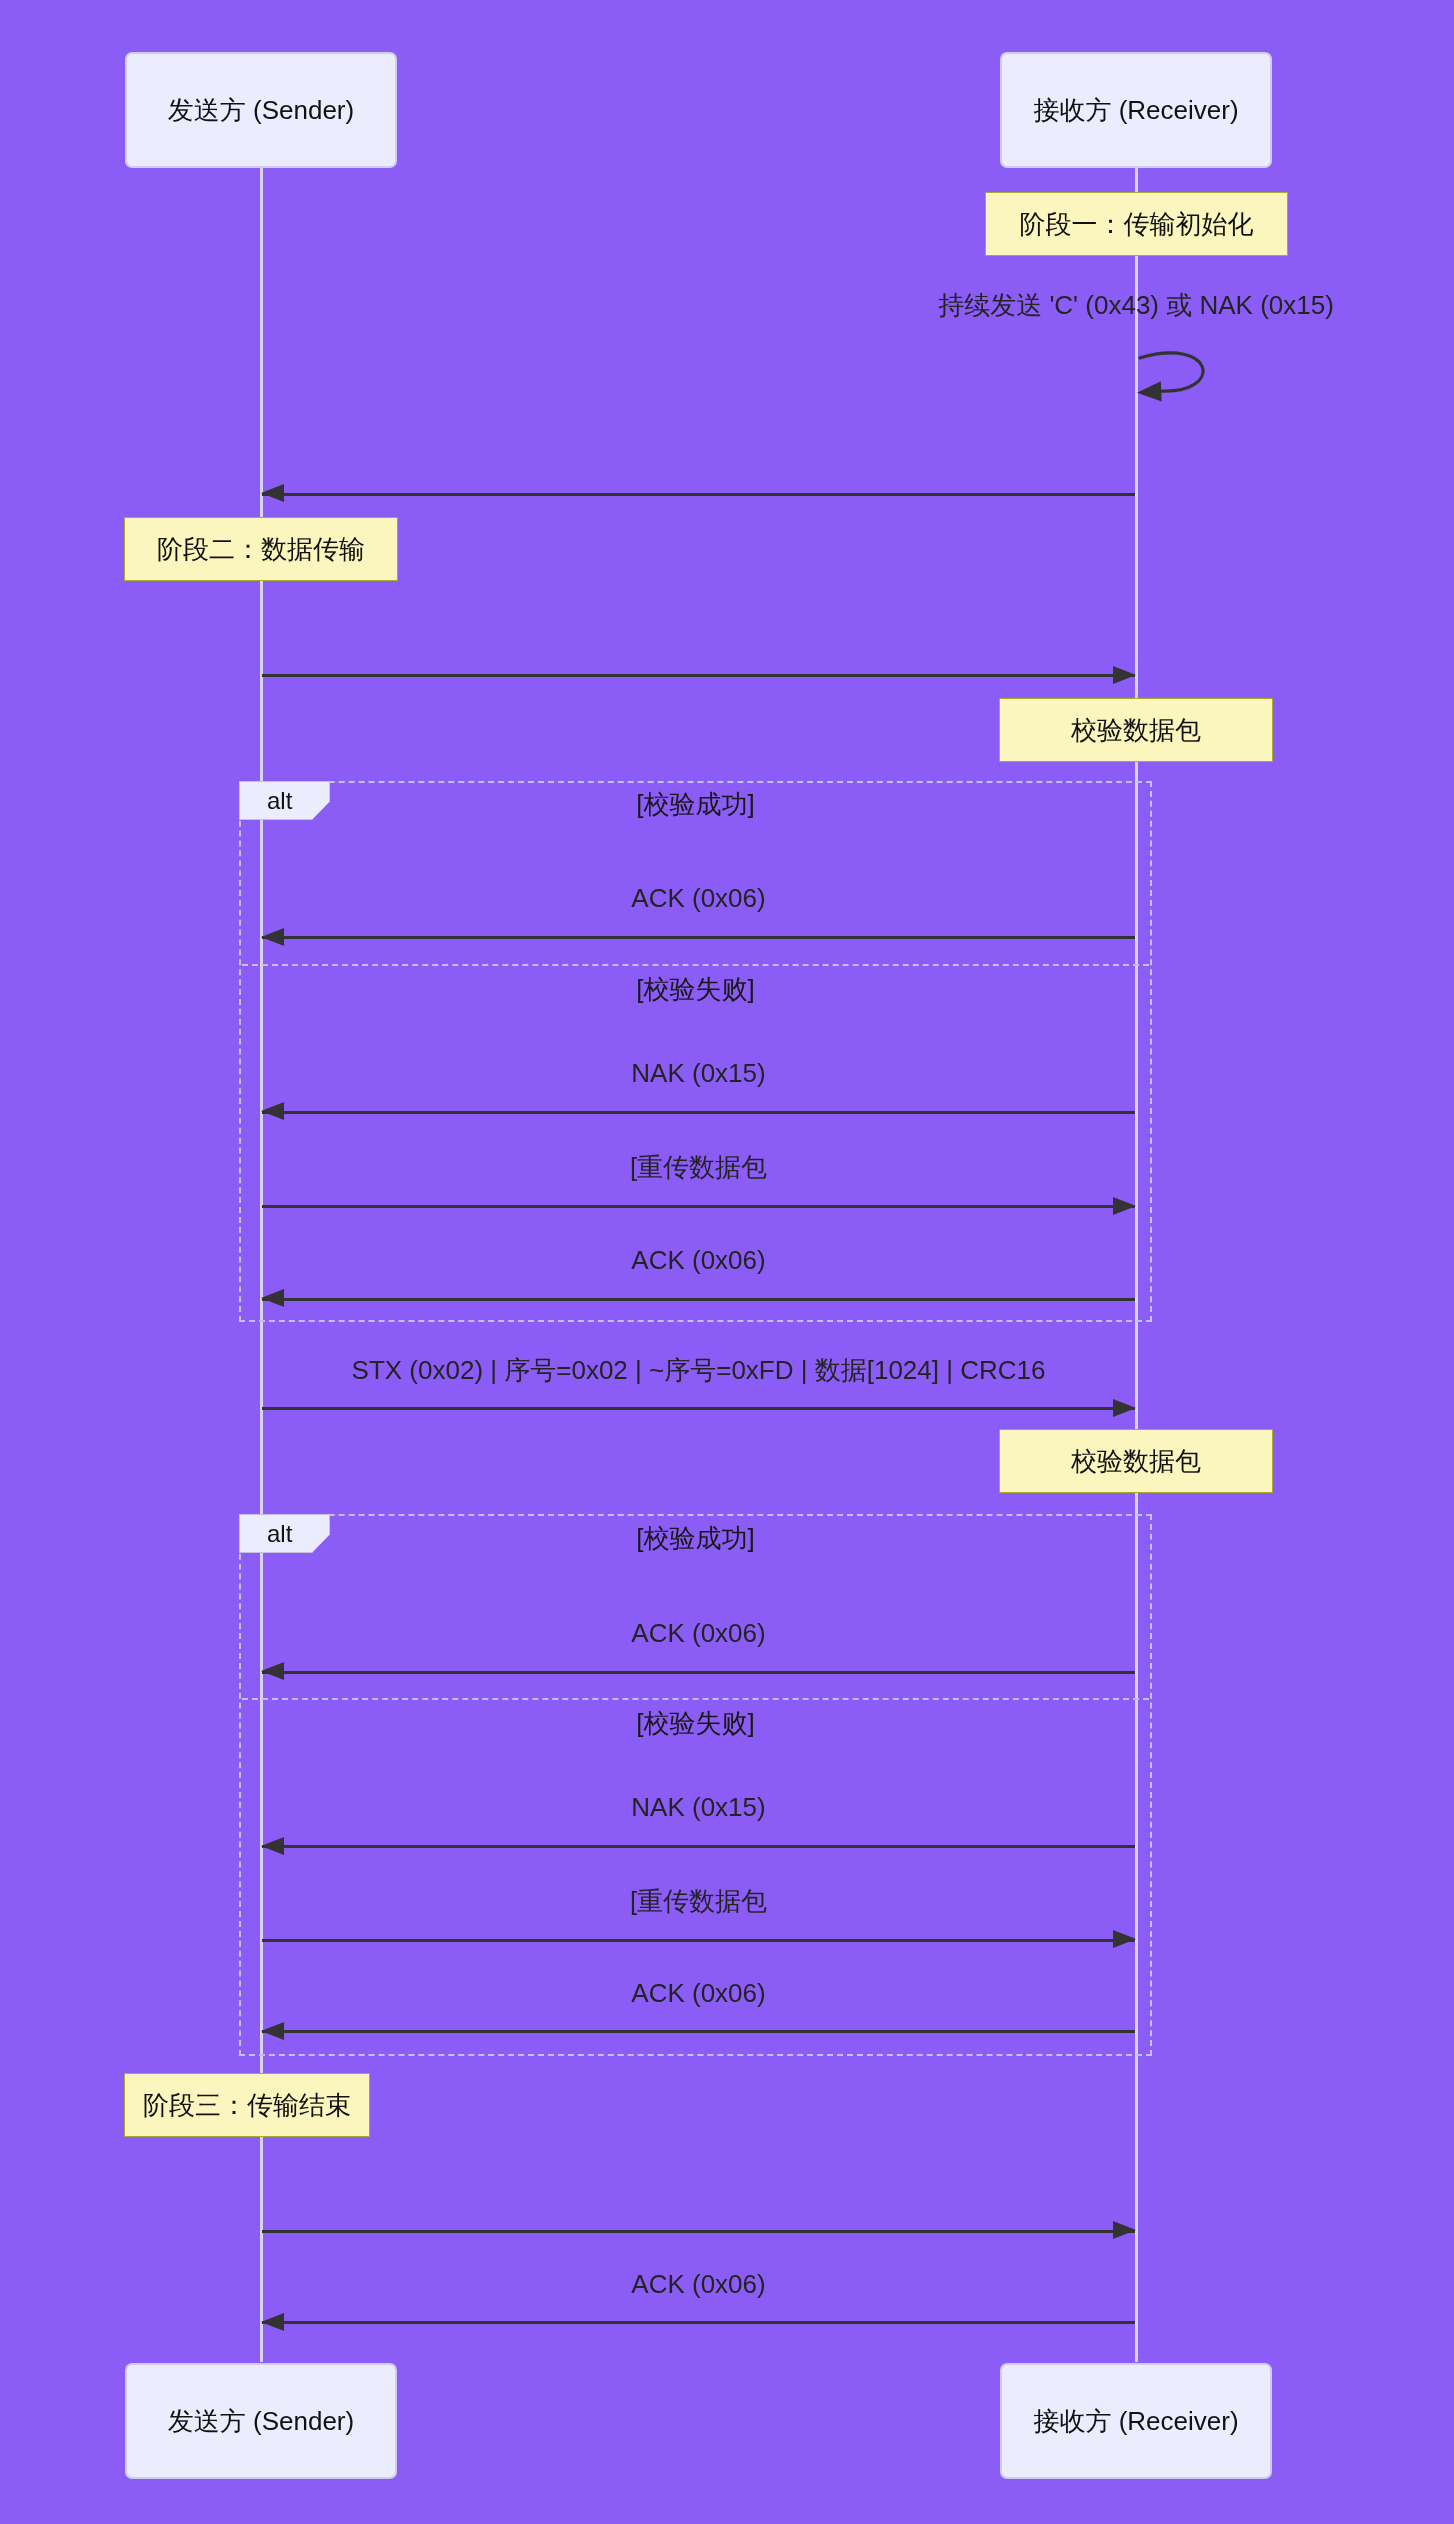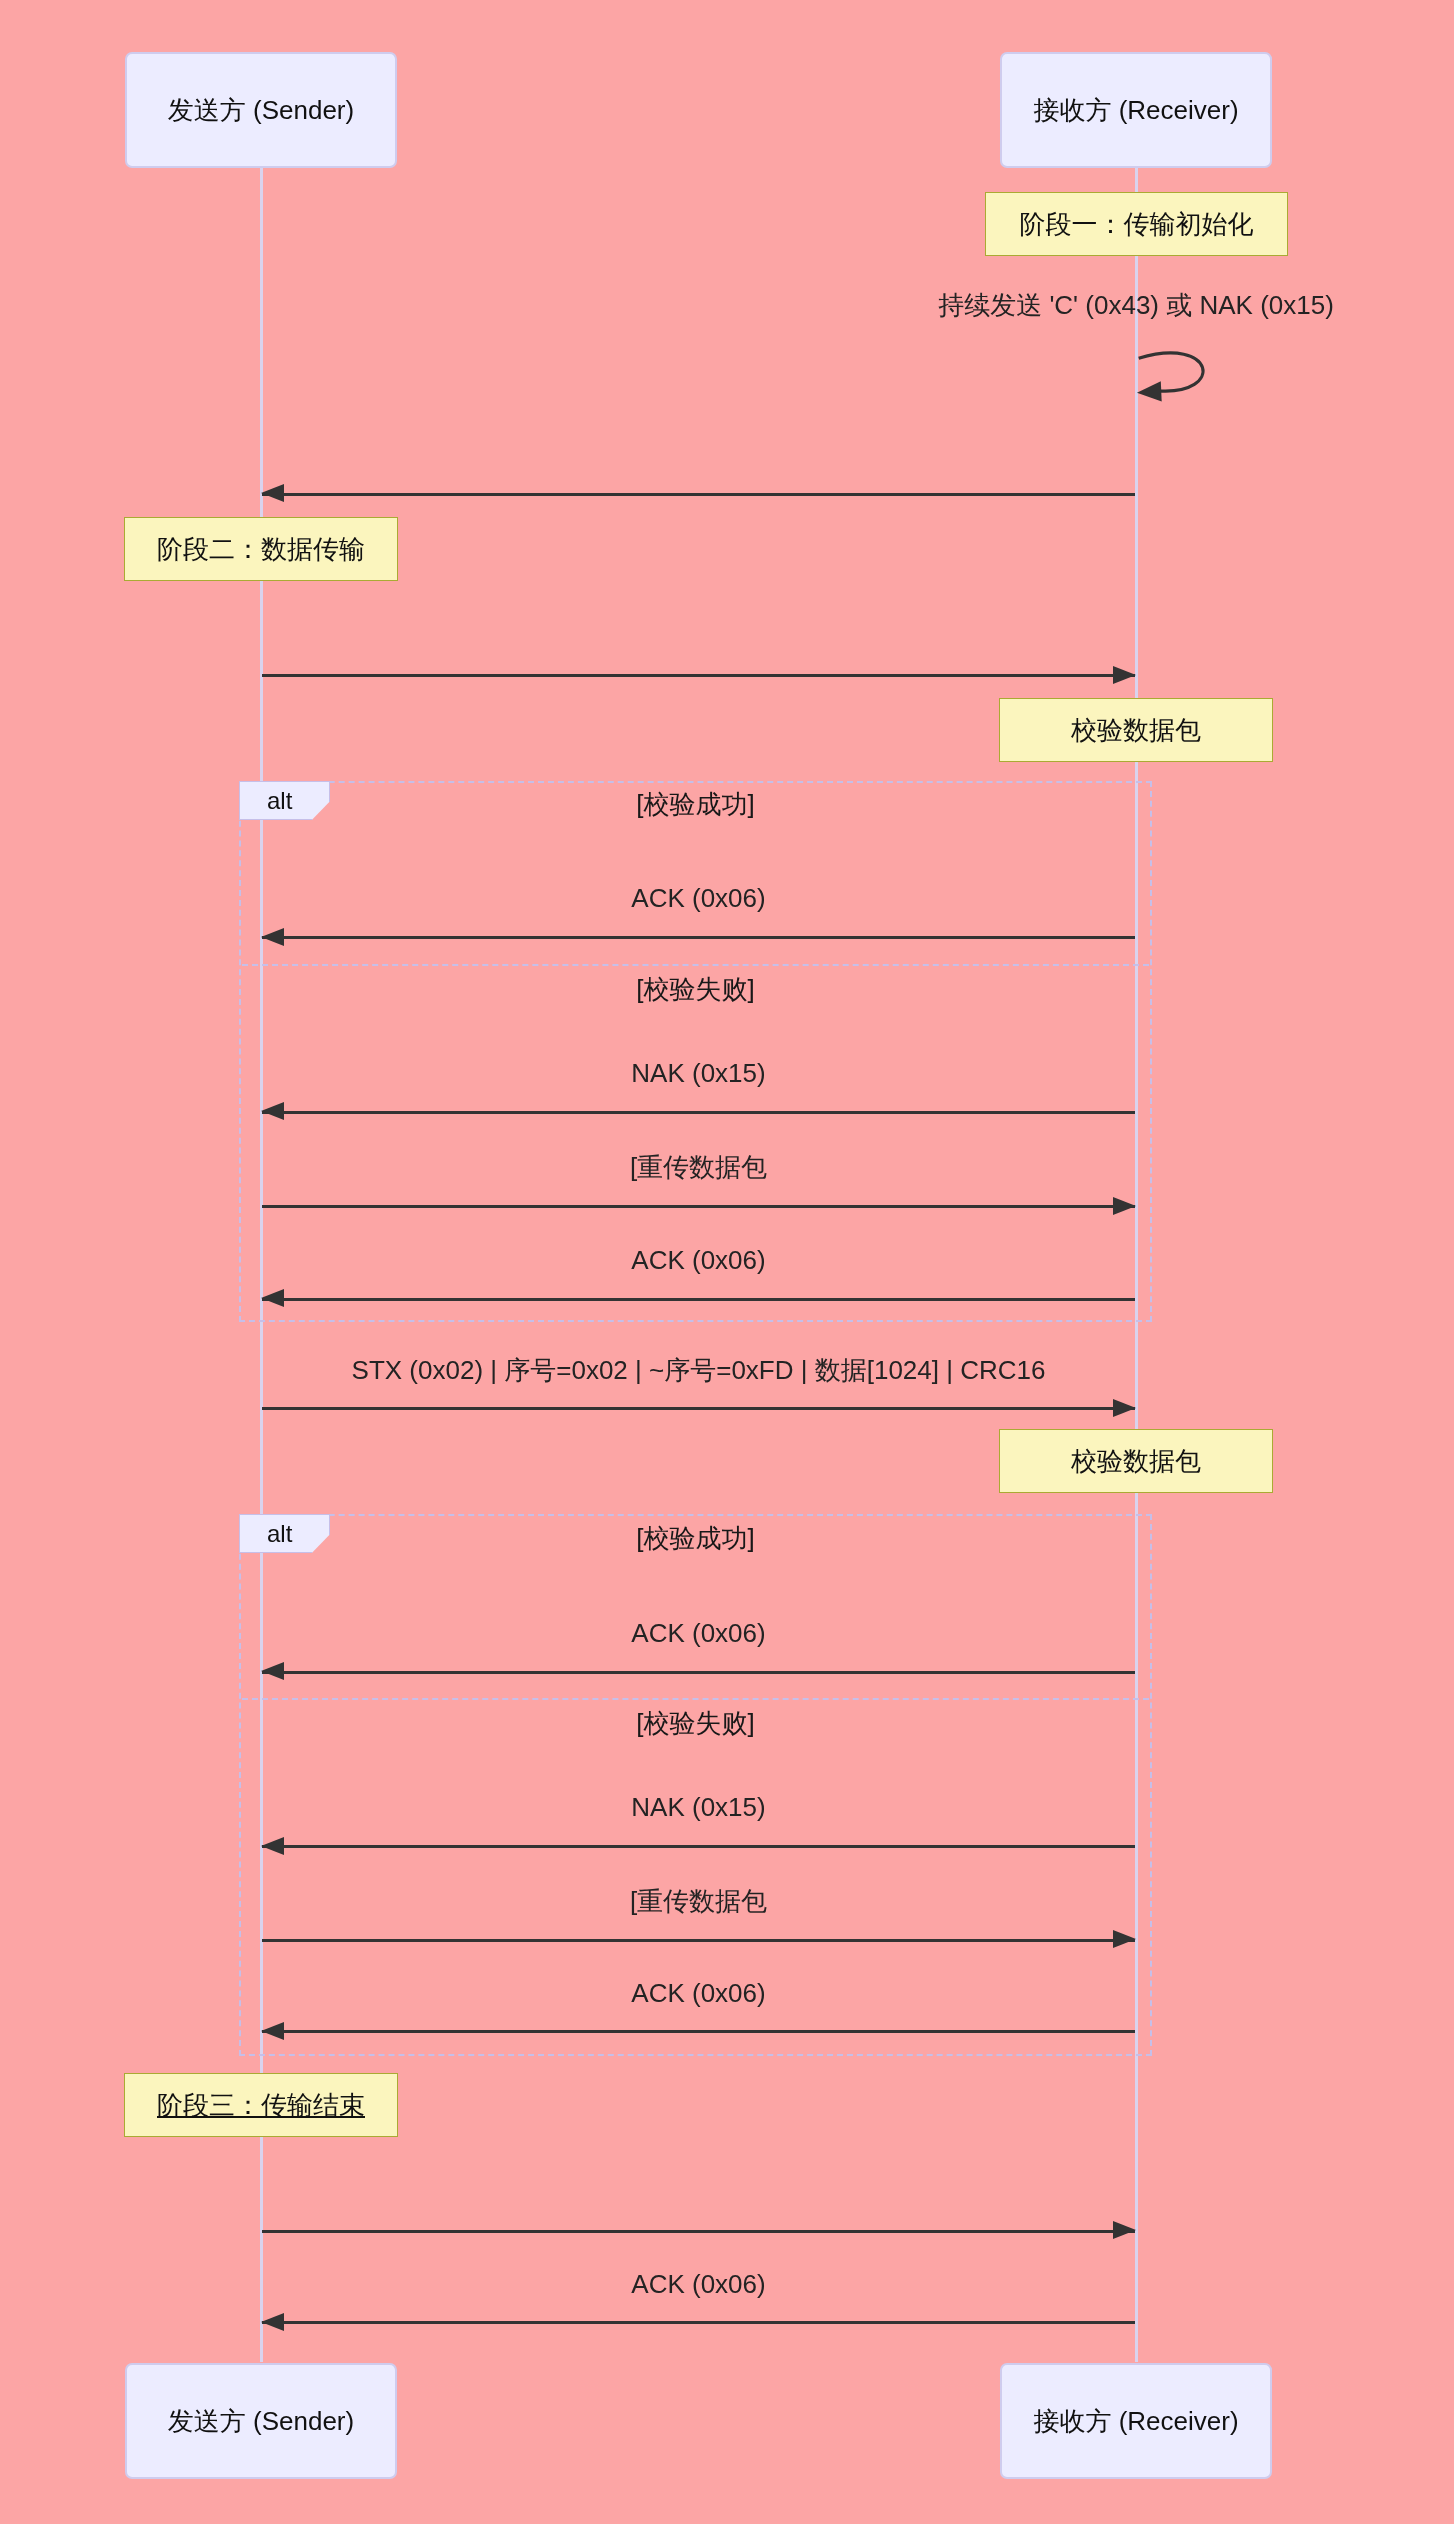--- a/index.html
+++ b/index.html
@@ -7,21 +7,21 @@
     --actor-border:#CFCCEE;
     --lifeline:#D9D3EE;
     --note-fill:#FBF5BE;
     --note-border:#AAAA33;
     --frame-border:#C6BFE9;
     --arrow:#333333;
     --text:#1F1F1F;
   }
   html,body{margin:0;padding:0;background:#ffffff;}
   #canvas{
-    position:relative;width:1455px;height:2525px;background:#fca5a5;overflow:hidden;
+    position:relative;width:1455px;height:2525px;background:#8b5cf6;overflow:hidden;
     font-family:"Liberation Sans","DejaVu Sans",sans-serif;color:var(--text);
   }
   .actor{
     position:absolute;width:272px;height:116px;box-sizing:border-box;
     background:var(--actor-fill);border:2.2px solid var(--actor-border);border-radius:7.1px;
     display:flex;align-items:center;justify-content:center;
     font-size:26px;color:#111;white-space:nowrap;
   }
   .lifeline{position:absolute;width:2.7px;background:var(--lifeline);}
   .note{
@@ -154,21 +154,21 @@
   <div class="head-left" style="top:1837px;"></div>
 
   <div class="msg-label" style="top:1884px;">[重传数据包</div>
   <div class="msg-line" style="top:1939px;"></div>
   <div class="head-right" style="top:1930px;"></div>
 
   <div class="msg-label" style="top:1976px;">ACK (0x06)</div>
   <div class="msg-line" style="top:2030px;"></div>
   <div class="head-left" style="top:2022px;"></div>
 
-  <div class="note" style="left:124px;top:2073px;width:274px;text-decoration:underline;">
+  <div class="note" style="left:124px;top:2073px;width:246px;">
     <span>阶段三：传输结束</span>
   </div>
 
   <div class="msg-line" style="top:2230px;"></div>
   <div class="head-right" style="top:2221px;"></div>
 
   <div class="msg-label" style="top:2267px;">ACK (0x06)</div>
   <div class="msg-line" style="top:2321px;"></div>
   <div class="head-left" style="top:2313px;"></div>
 

